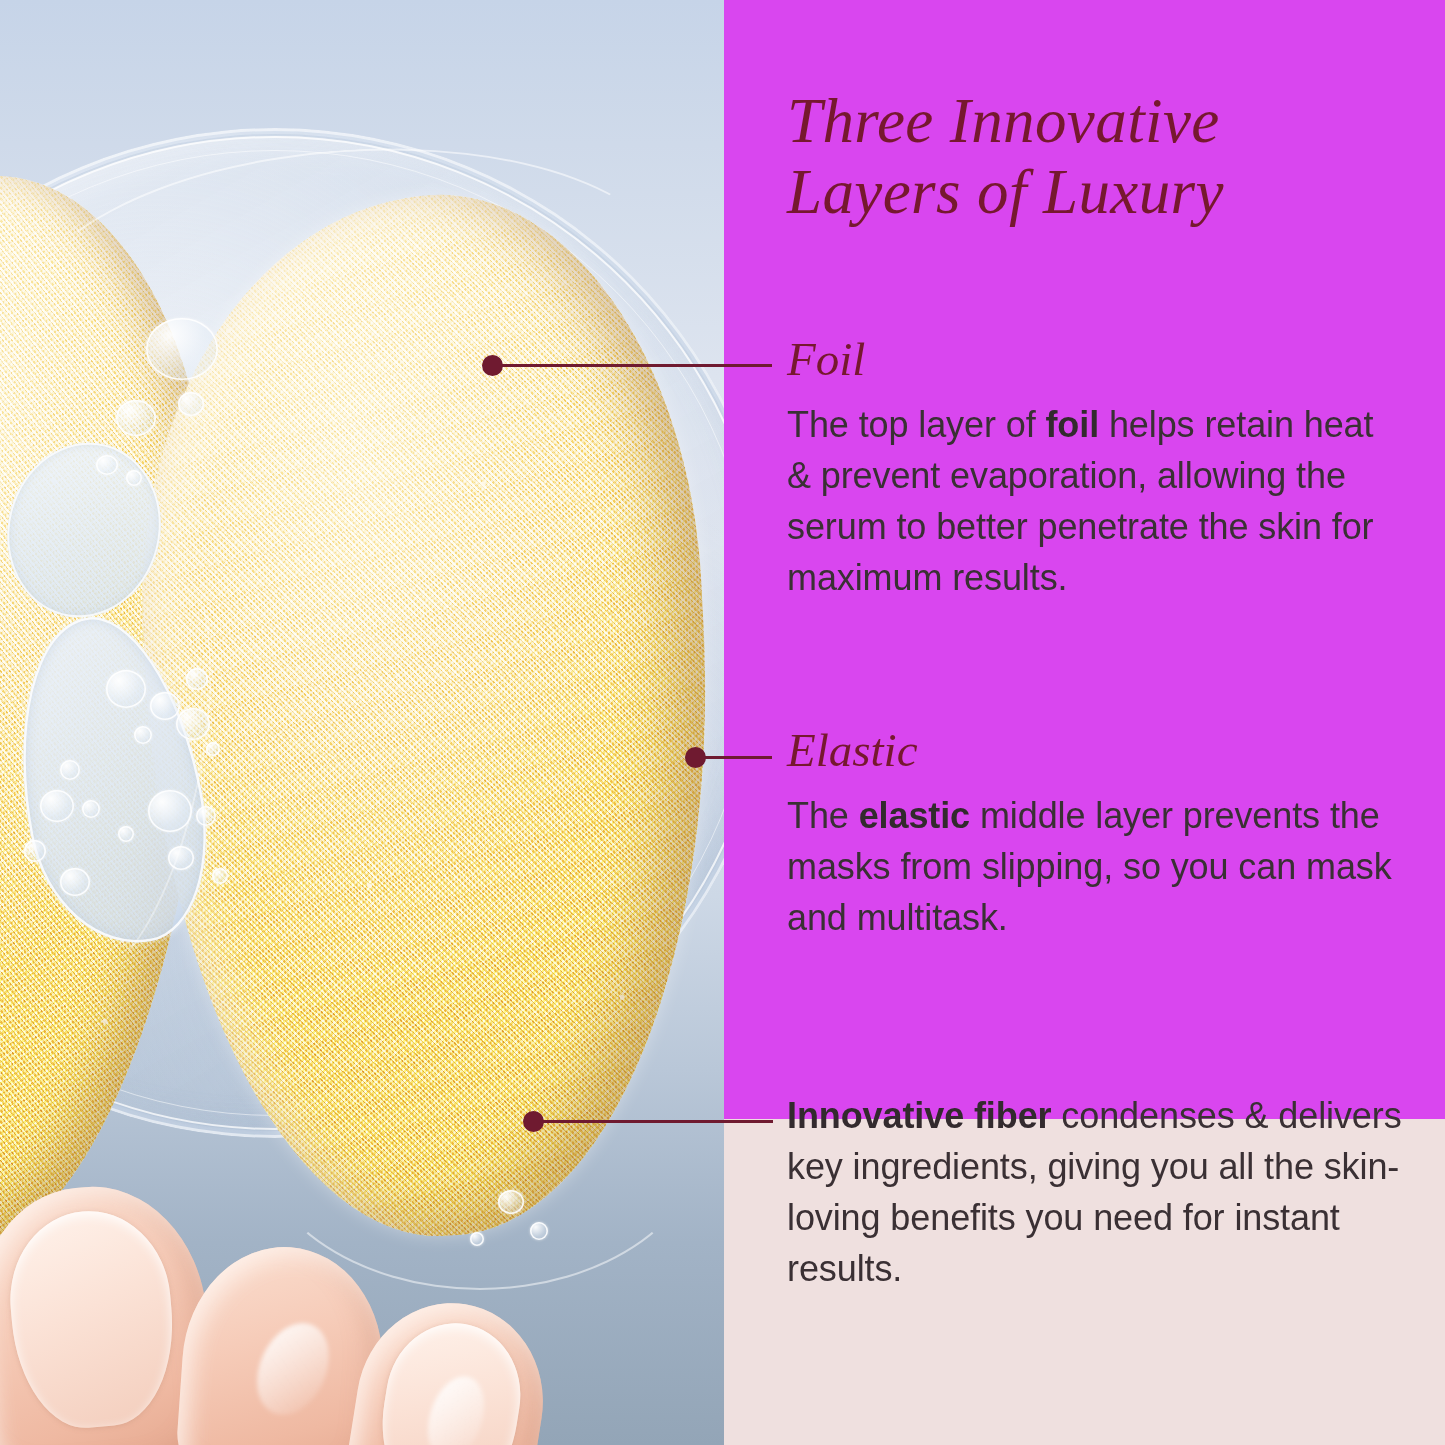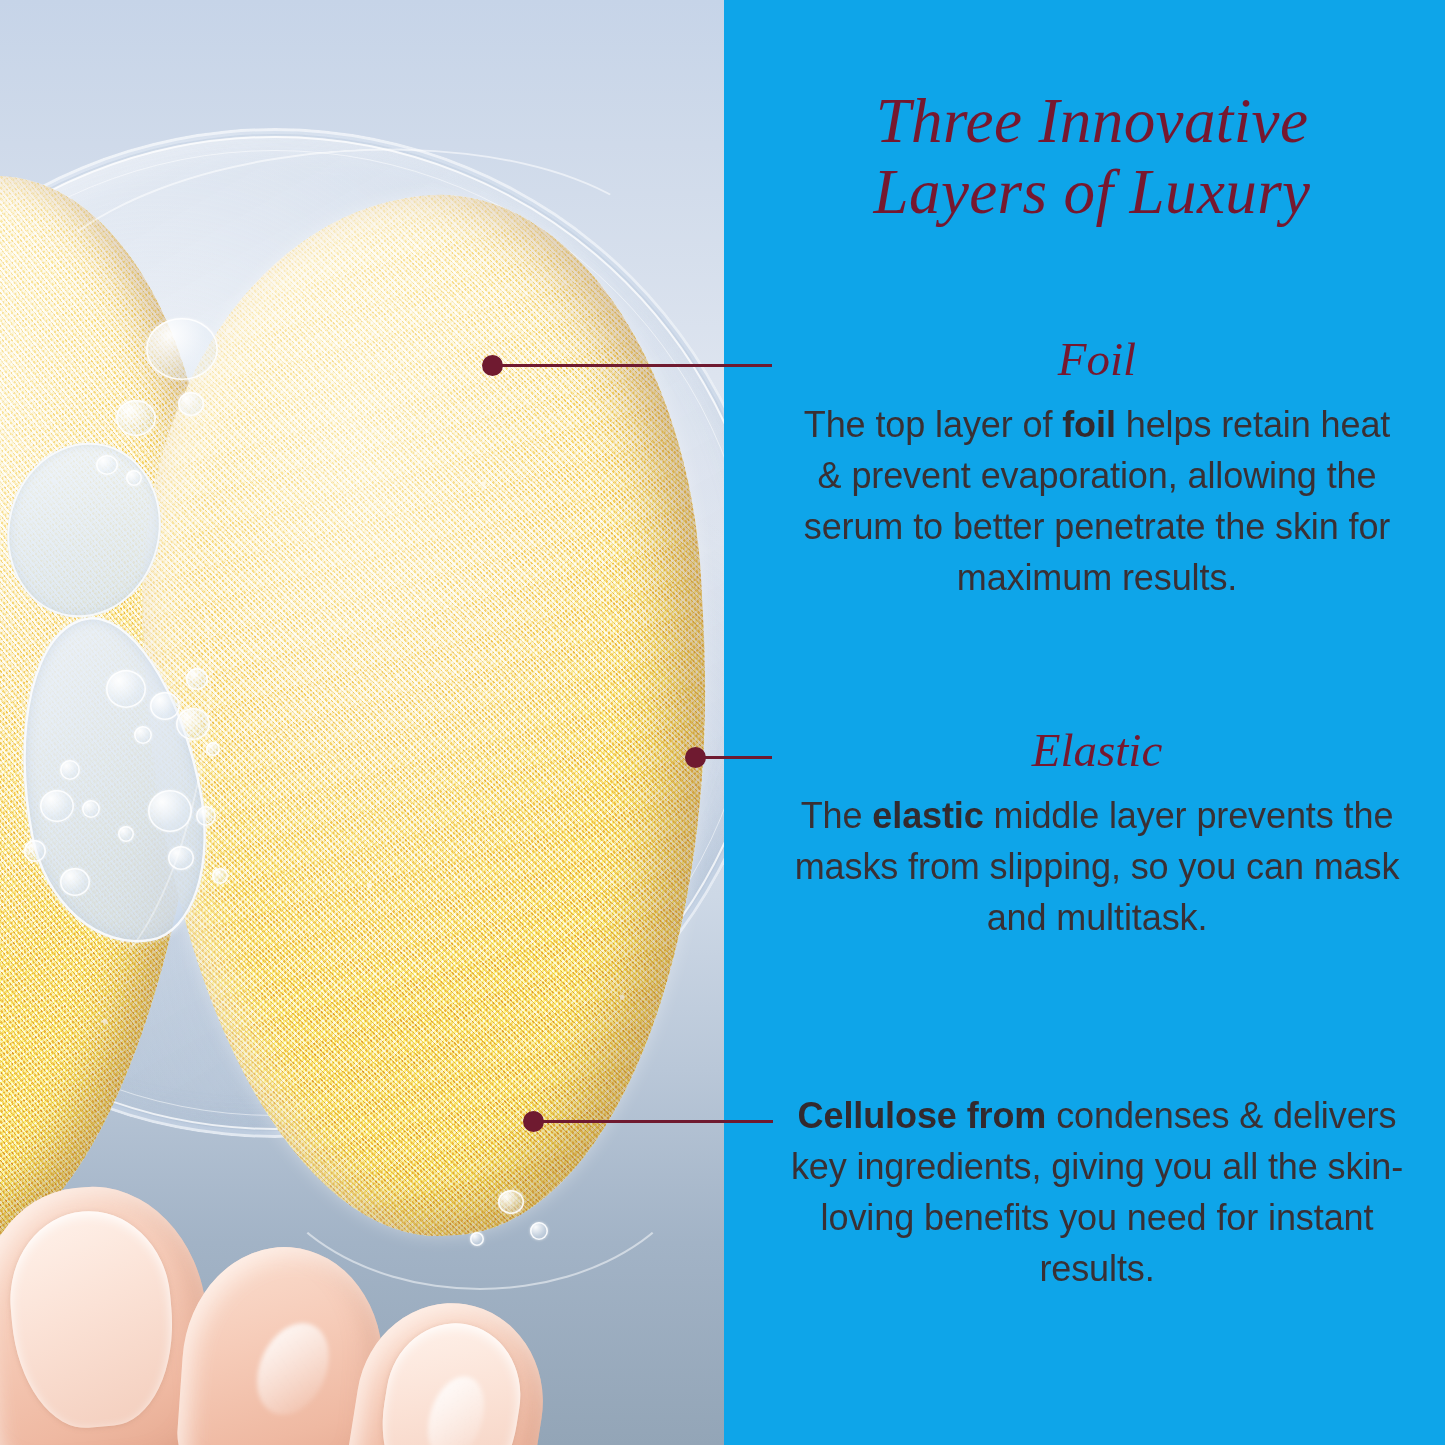--- a/index.html
+++ b/index.html
@@ -160,23 +160,22 @@
   .gloss {
     position:absolute;
     background:linear-gradient(120deg, rgba(255,255,255,0.92), rgba(255,255,255,0));
     border-radius:50%;
     filter:blur(2px);
   }
 
   
   .panel {
     position:absolute; left:724px; top:0;
-    width:721px; height:1445px;
-    background:#0ea5e9;
-    text-align:center;
+    width:721px; height:1119px;
+    background:#d946ef;
   }
   .title {
     position:absolute;
     left:63px; top:86px;
     width:610px;
     font-family:"Liberation Serif", serif;
     font-style:italic;
     font-size:63px;
     line-height:1.13;
     letter-spacing:0.4px;
@@ -287,21 +286,21 @@
       <div class="sec-head">Elastic</div>
       <div class="sec-body"><span>The </span><b>elastic</b><span> middle layer prevents the masks from slipping, so you can mask and multitask.</span></div>
     </div>
 
     <div class="section s-foil">
       <div class="sec-head">Foil</div>
       <div class="sec-body"><span>The top layer of </span><b>foil</b><span> helps retain heat &amp; prevent evaporation, allowing the serum to better penetrate the skin for maximum results.</span></div>
     </div>
 
     <div class="section s-cellulose">
-      <div class="sec-body"><span></span><b>Cellulose from</b><span> condenses &amp; delivers key ingredients, giving you all the skin-loving benefits you need for instant results.</span></div>
+      <div class="sec-body"><span></span><b>Innovative fiber</b><span> condenses &amp; delivers key ingredients, giving you all the skin-loving benefits you need for instant results.</span></div>
     </div>
 
   </div>
 
   <div class="connector c1"></div>
   <div class="dot d1"></div>
 
   <div class="connector c2"></div>
   <div class="dot d2"></div>
 

